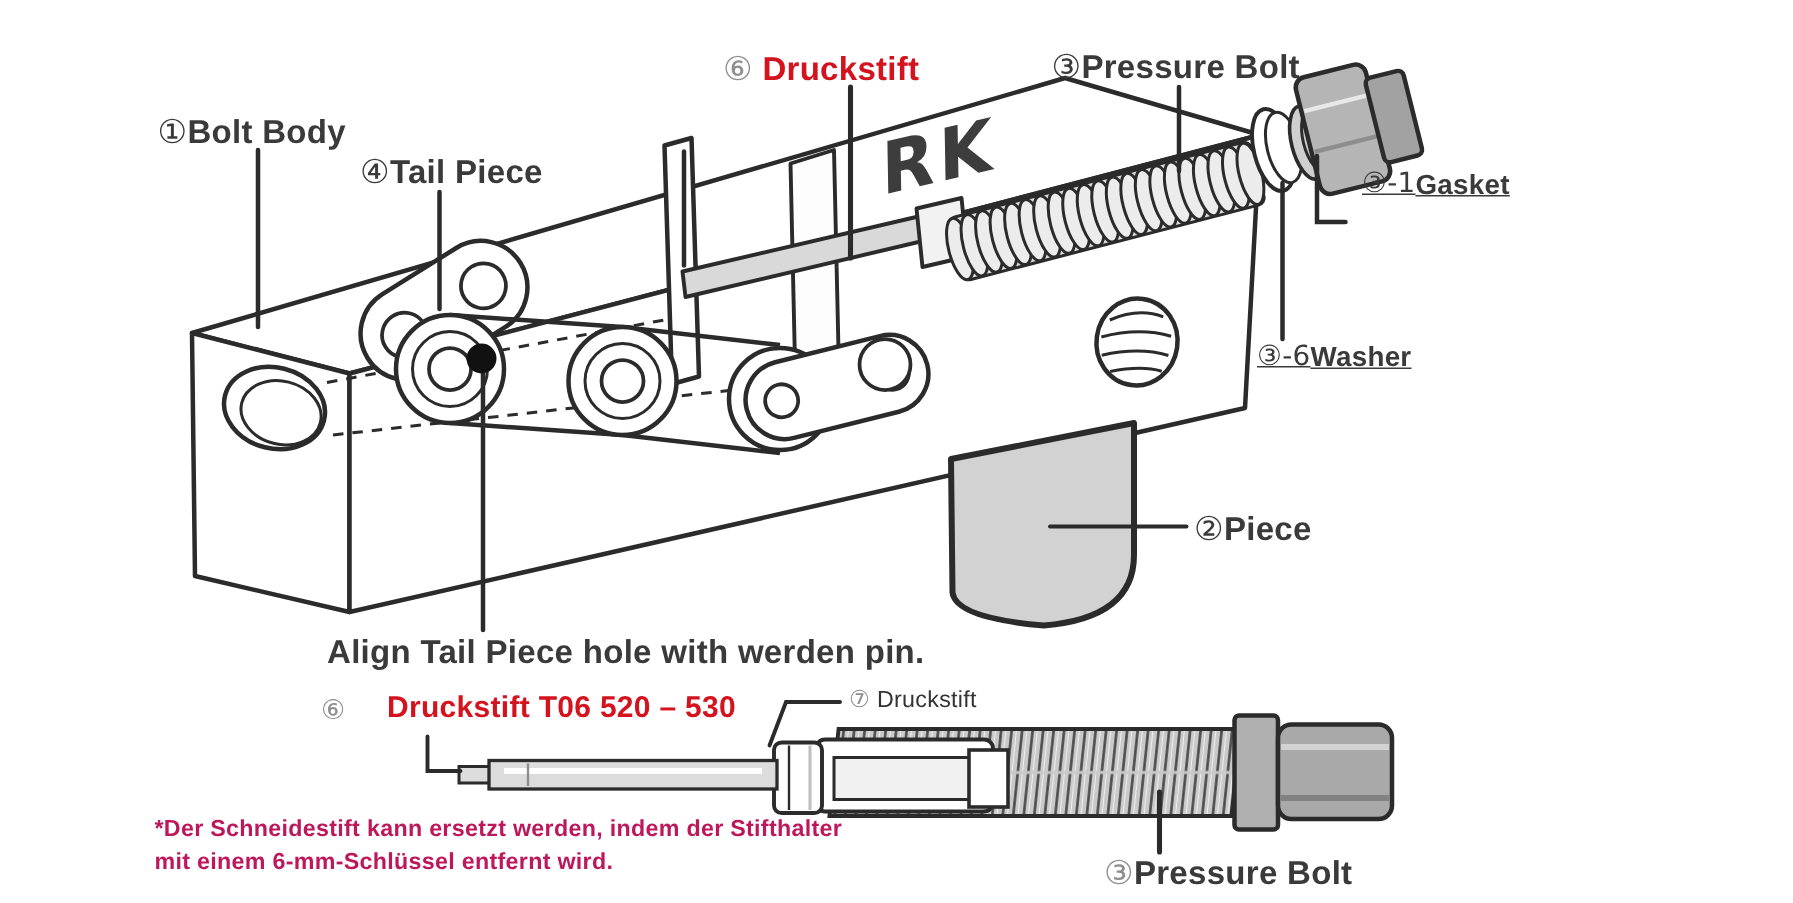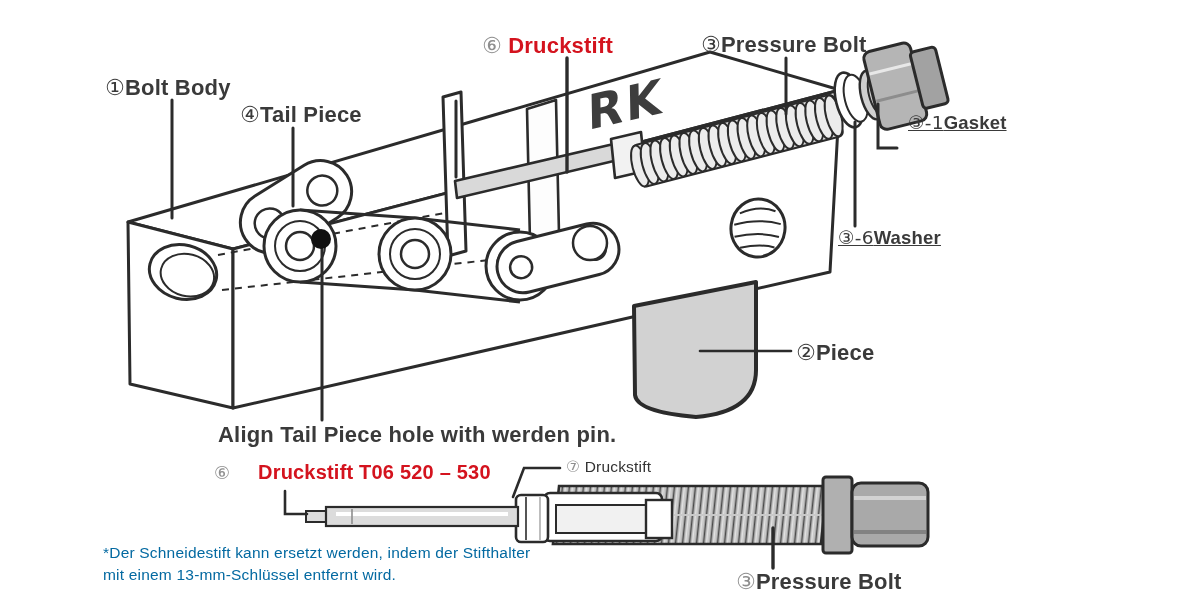--- a/index.html
+++ b/index.html
@@ -6,21 +6,21 @@
   #stage{position:relative;width:1195px;height:602px;background:#fff;overflow:hidden;
          font-family:"Liberation Sans",sans-serif;}
   #art{position:absolute;left:0;top:0;}
   .lbl{position:absolute;white-space:nowrap;color:var(--label,#3a3a3a);
        font-weight:600;font-size:22px;letter-spacing:.2px;line-height:1.15;}
   .lbl .num{font-family:"DejaVu Sans",sans-serif;font-weight:400;}
   .muted{color:var(--muted-num,#8f8f8f);}
   .red{color:var(--accent-red,#d4131e);}
   .small{font-size:15.5px;font-weight:600;}
   .bigred{font-size:20px;font-weight:700;letter-spacing:.2px;text-align:right;}
-  .foot{font-weight:400;font-size:15.5px;color:#0369a1;letter-spacing:.2px;line-height:22px;}
+  .foot{font-weight:700;font-size:15.5px;color:#be185d;letter-spacing:.2px;line-height:22px;}
   .twoline{display:flex;flex-direction:row;line-height:22px;font-size:18.5px;text-decoration:underline;}
 </style>
 </head>
 <body>
 
 <div id="stage">
 
 <svg id="art" width="1195" height="602" viewBox="0 0 1195 602">
   <defs>
     <ellipse id="coilring" cx="0" cy="0" rx="7.5" ry="21" fill="#ececec" stroke="#2b2b2b" stroke-width="2"></ellipse>
@@ -242,20 +242,20 @@
 </div>
 <div class="lbl bigred red" style="left:258px;top:461px">Druckstift T06 520 – 530</div>
 
 <div class="lbl small" style="left:566px;top:458px;font-weight:400;color:#333">
   <span class="num muted">⑦</span>
   <span>Druckstift</span>
 </div>
 
 <div class="lbl foot" style="left:103px;top:542px">
   <div>*Der Schneidestift kann ersetzt werden, indem der Stifthalter</div>
-  <div>mit einem 13-mm-Schlüssel entfernt wird.</div>
+  <div>mit einem 6-mm-Schlüssel entfernt wird.</div>
 </div>
 
 <div class="lbl" style="left:736px;top:569px">
   <span class="num muted">③</span><span>Pressure Bolt</span>
 </div>
 
 </div>
 
 </body></html>

